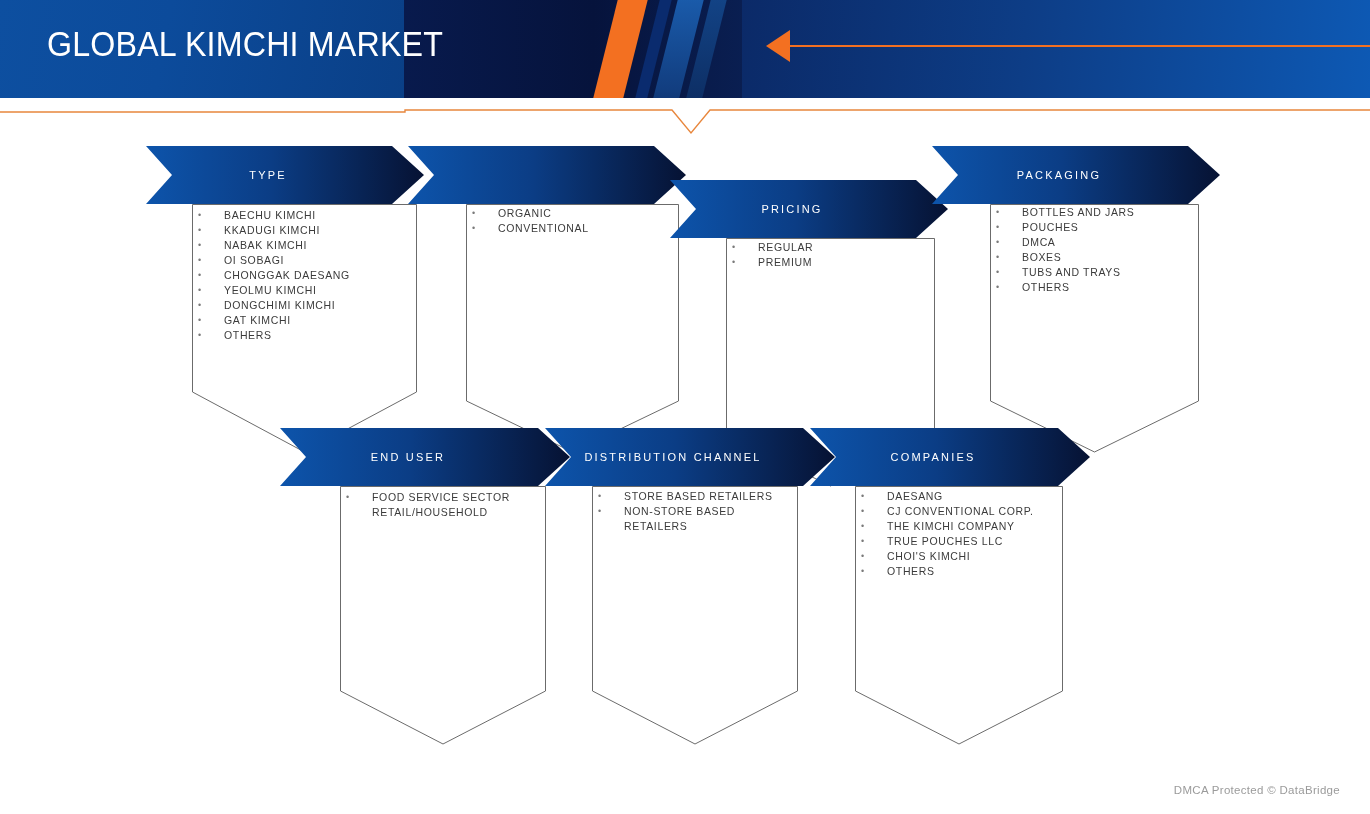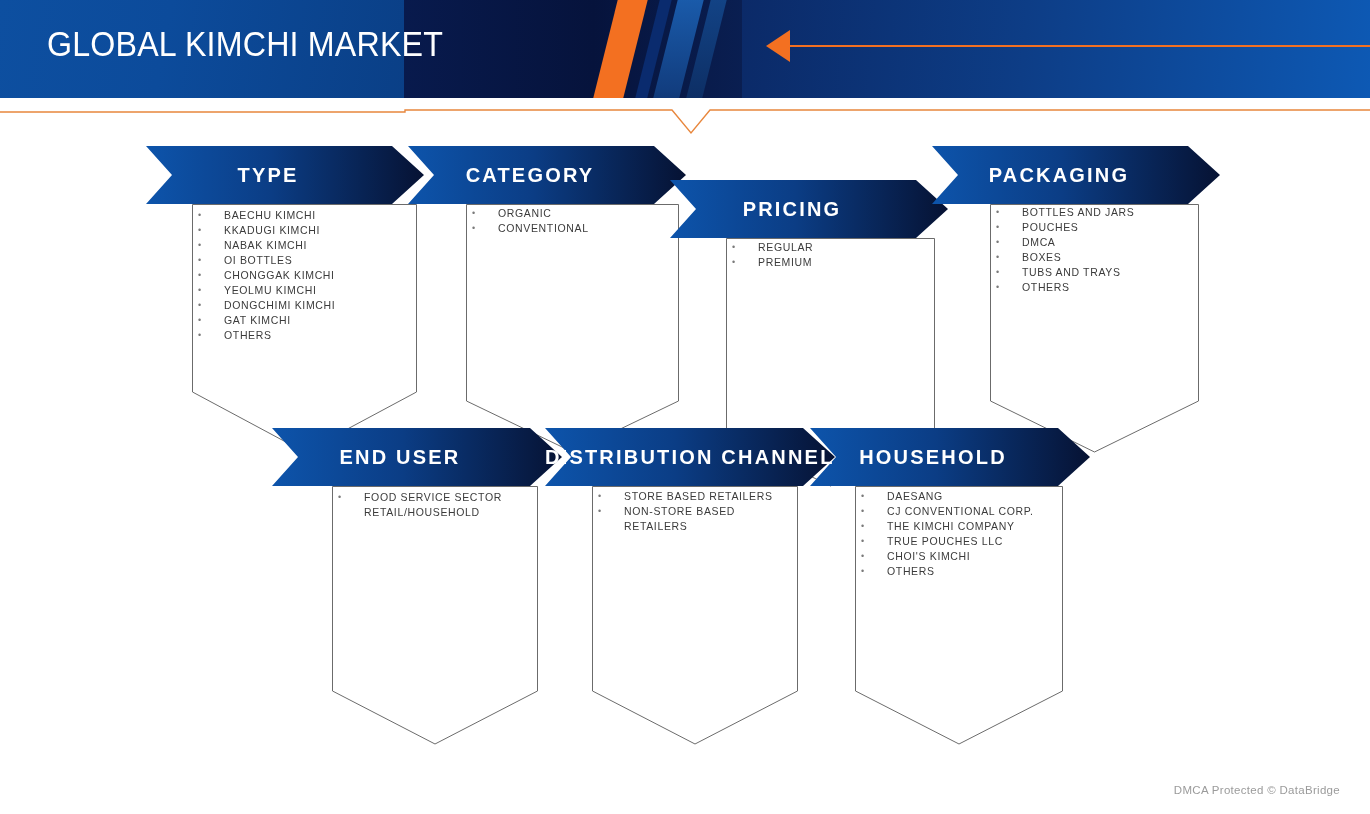--- a/index.html
+++ b/index.html
@@ -126,22 +126,22 @@
     height: 58px;
   }
   .banner-label {
     position: absolute;
     left: 0; right: 0;
     top: 0;
     height: 58px;
     line-height: 58px;
     text-align: center;
     color: #ffffff;
-    font-size: 20px;
-    font-weight: bold;
+    font-size: 11px;
+    font-weight: normal;
     letter-spacing: 2.2px;
     z-index: 5;
     pointer-events: none;
     white-space: nowrap;
   }
   .banner-label.shift-left { padding-right: 34px; }
 
   .card {
     position: absolute;
     top: 58px;
@@ -221,41 +221,40 @@
       <polygon points="0,0 246,0 278,29 246,58 0,58 26,29" fill="url(#gt)"></polygon>
     </svg>
     <div class="banner-label shift-left">TYPE</div>
     <svg class="card" style="left:46px; width:225px; height:250px;" viewBox="0 0 225 250" preserveAspectRatio="none">
       <polygon points="0.5,0.5 224.5,0.5 224.5,188 112.5,248 0.5,188" fill="#ffffff" stroke="#5a5a5a" stroke-width="0.9"></polygon>
     </svg>
     <ul class="card-items" style="left:52px; top:62px;">
       <li><span class="bullet">•</span><span>BAECHU KIMCHI</span></li>
       <li><span class="bullet">•</span><span>KKADUGI KIMCHI</span></li>
       <li><span class="bullet">•</span><span>NABAK KIMCHI</span></li>
-      <li><span class="bullet">•</span><span>OI BOTTLES</span></li>
-      <li><span class="bullet">•</span><span>CHONGGAK KIMCHI</span></li>
+      <li><span class="bullet">•</span><span>OI SOBAGI</span></li>
+      <li><span class="bullet">•</span><span>CHONGGAK DAESANG</span></li>
       <li><span class="bullet">•</span><span>YEOLMU KIMCHI</span></li>
       <li><span class="bullet">•</span><span>DONGCHIMI KIMCHI</span></li>
       <li><span class="bullet">•</span><span>GAT KIMCHI</span></li>
       <li><span class="bullet">•</span><span>OTHERS</span></li>
     </ul>
   </div>
 
   <div class="node" style="left:408px; top:146px; width:278px; height:250px;">
     <svg class="banner" viewBox="0 0 278 58" preserveAspectRatio="none">
       <defs>
         <linearGradient id="gc" x1="0" y1="0" x2="1" y2="0">
           <stop offset="0%" stop-color="#0d54ab"></stop>
           <stop offset="45%" stop-color="#0b3d85"></stop>
           <stop offset="100%" stop-color="#061233"></stop>
         </linearGradient>
       </defs>
       <polygon points="0,0 246,0 278,29 246,58 0,58 26,29" fill="url(#gc)"></polygon>
     </svg>
-    <div class="banner-label shift-left">CATEGORY</div>
     <svg class="card" style="left:58px; width:213px; height:250px;" viewBox="0 0 213 250" preserveAspectRatio="none">
       <polygon points="0.5,0.5 212.5,0.5 212.5,197 106.5,248 0.5,197" fill="#ffffff" stroke="#5a5a5a" stroke-width="0.9"></polygon>
     </svg>
     <ul class="card-items" style="left:64px; top:60px;">
       <li><span class="bullet">•</span><span>ORGANIC</span></li>
       <li><span class="bullet">•</span><span>CONVENTIONAL</span></li>
     </ul>
   </div>
 
   <div class="node" style="left:670px; top:146px; width:278px; height:250px;margin-top:34px;">
@@ -297,21 +296,21 @@
     <ul class="card-items" style="left:64px; top:59px;">
       <li><span class="bullet">•</span><span>BOTTLES AND JARS</span></li>
       <li><span class="bullet">•</span><span>POUCHES</span></li>
       <li><span class="bullet">•</span><span>DMCA</span></li>
       <li><span class="bullet">•</span><span>BOXES</span></li>
       <li><span class="bullet">•</span><span>TUBS AND TRAYS</span></li>
       <li><span class="bullet">•</span><span>OTHERS</span></li>
     </ul>
   </div>
 
-  <div class="node" style="left:272px; top:428px; width:290px; height:260px;">
+  <div class="node" style="left:280px; top:428px; width:290px; height:260px;">
     <svg class="banner" viewBox="0 0 290 58" preserveAspectRatio="none">
       <defs>
         <linearGradient id="ge" x1="0" y1="0" x2="1" y2="0">
           <stop offset="0%" stop-color="#0d54ab"></stop>
           <stop offset="45%" stop-color="#0b3d85"></stop>
           <stop offset="100%" stop-color="#061233"></stop>
         </linearGradient>
       </defs>
       <polygon points="0,0 258,0 290,29 258,58 0,58 26,29" fill="url(#ge)"></polygon>
     </svg>
@@ -351,21 +350,21 @@
     <svg class="banner" viewBox="0 0 280 58" preserveAspectRatio="none">
       <defs>
         <linearGradient id="gm" x1="0" y1="0" x2="1" y2="0">
           <stop offset="0%" stop-color="#0d54ab"></stop>
           <stop offset="45%" stop-color="#0b3d85"></stop>
           <stop offset="100%" stop-color="#061233"></stop>
         </linearGradient>
       </defs>
       <polygon points="0,0 248,0 280,29 248,58 0,58 26,29" fill="url(#gm)"></polygon>
     </svg>
-    <div class="banner-label shift-left">HOUSEHOLD</div>
+    <div class="banner-label shift-left">COMPANIES</div>
     <svg class="card" style="left:45px; width:208px; height:260px;" viewBox="0 0 208 260" preserveAspectRatio="none">
       <polygon points="0.5,0.5 207.5,0.5 207.5,205 104,258 0.5,205" fill="#ffffff" stroke="#5a5a5a" stroke-width="0.9"></polygon>
     </svg>
     <ul class="card-items" style="left:51px; top:61px;">
       <li><span class="bullet">•</span><span>DAESANG</span></li>
       <li><span class="bullet">•</span><span>CJ CONVENTIONAL CORP.</span></li>
       <li><span class="bullet">•</span><span>THE KIMCHI COMPANY</span></li>
       <li><span class="bullet">•</span><span>TRUE POUCHES LLC</span></li>
       <li><span class="bullet">•</span><span>CHOI'S KIMCHI</span></li>
       <li><span class="bullet">•</span><span>OTHERS</span></li>

